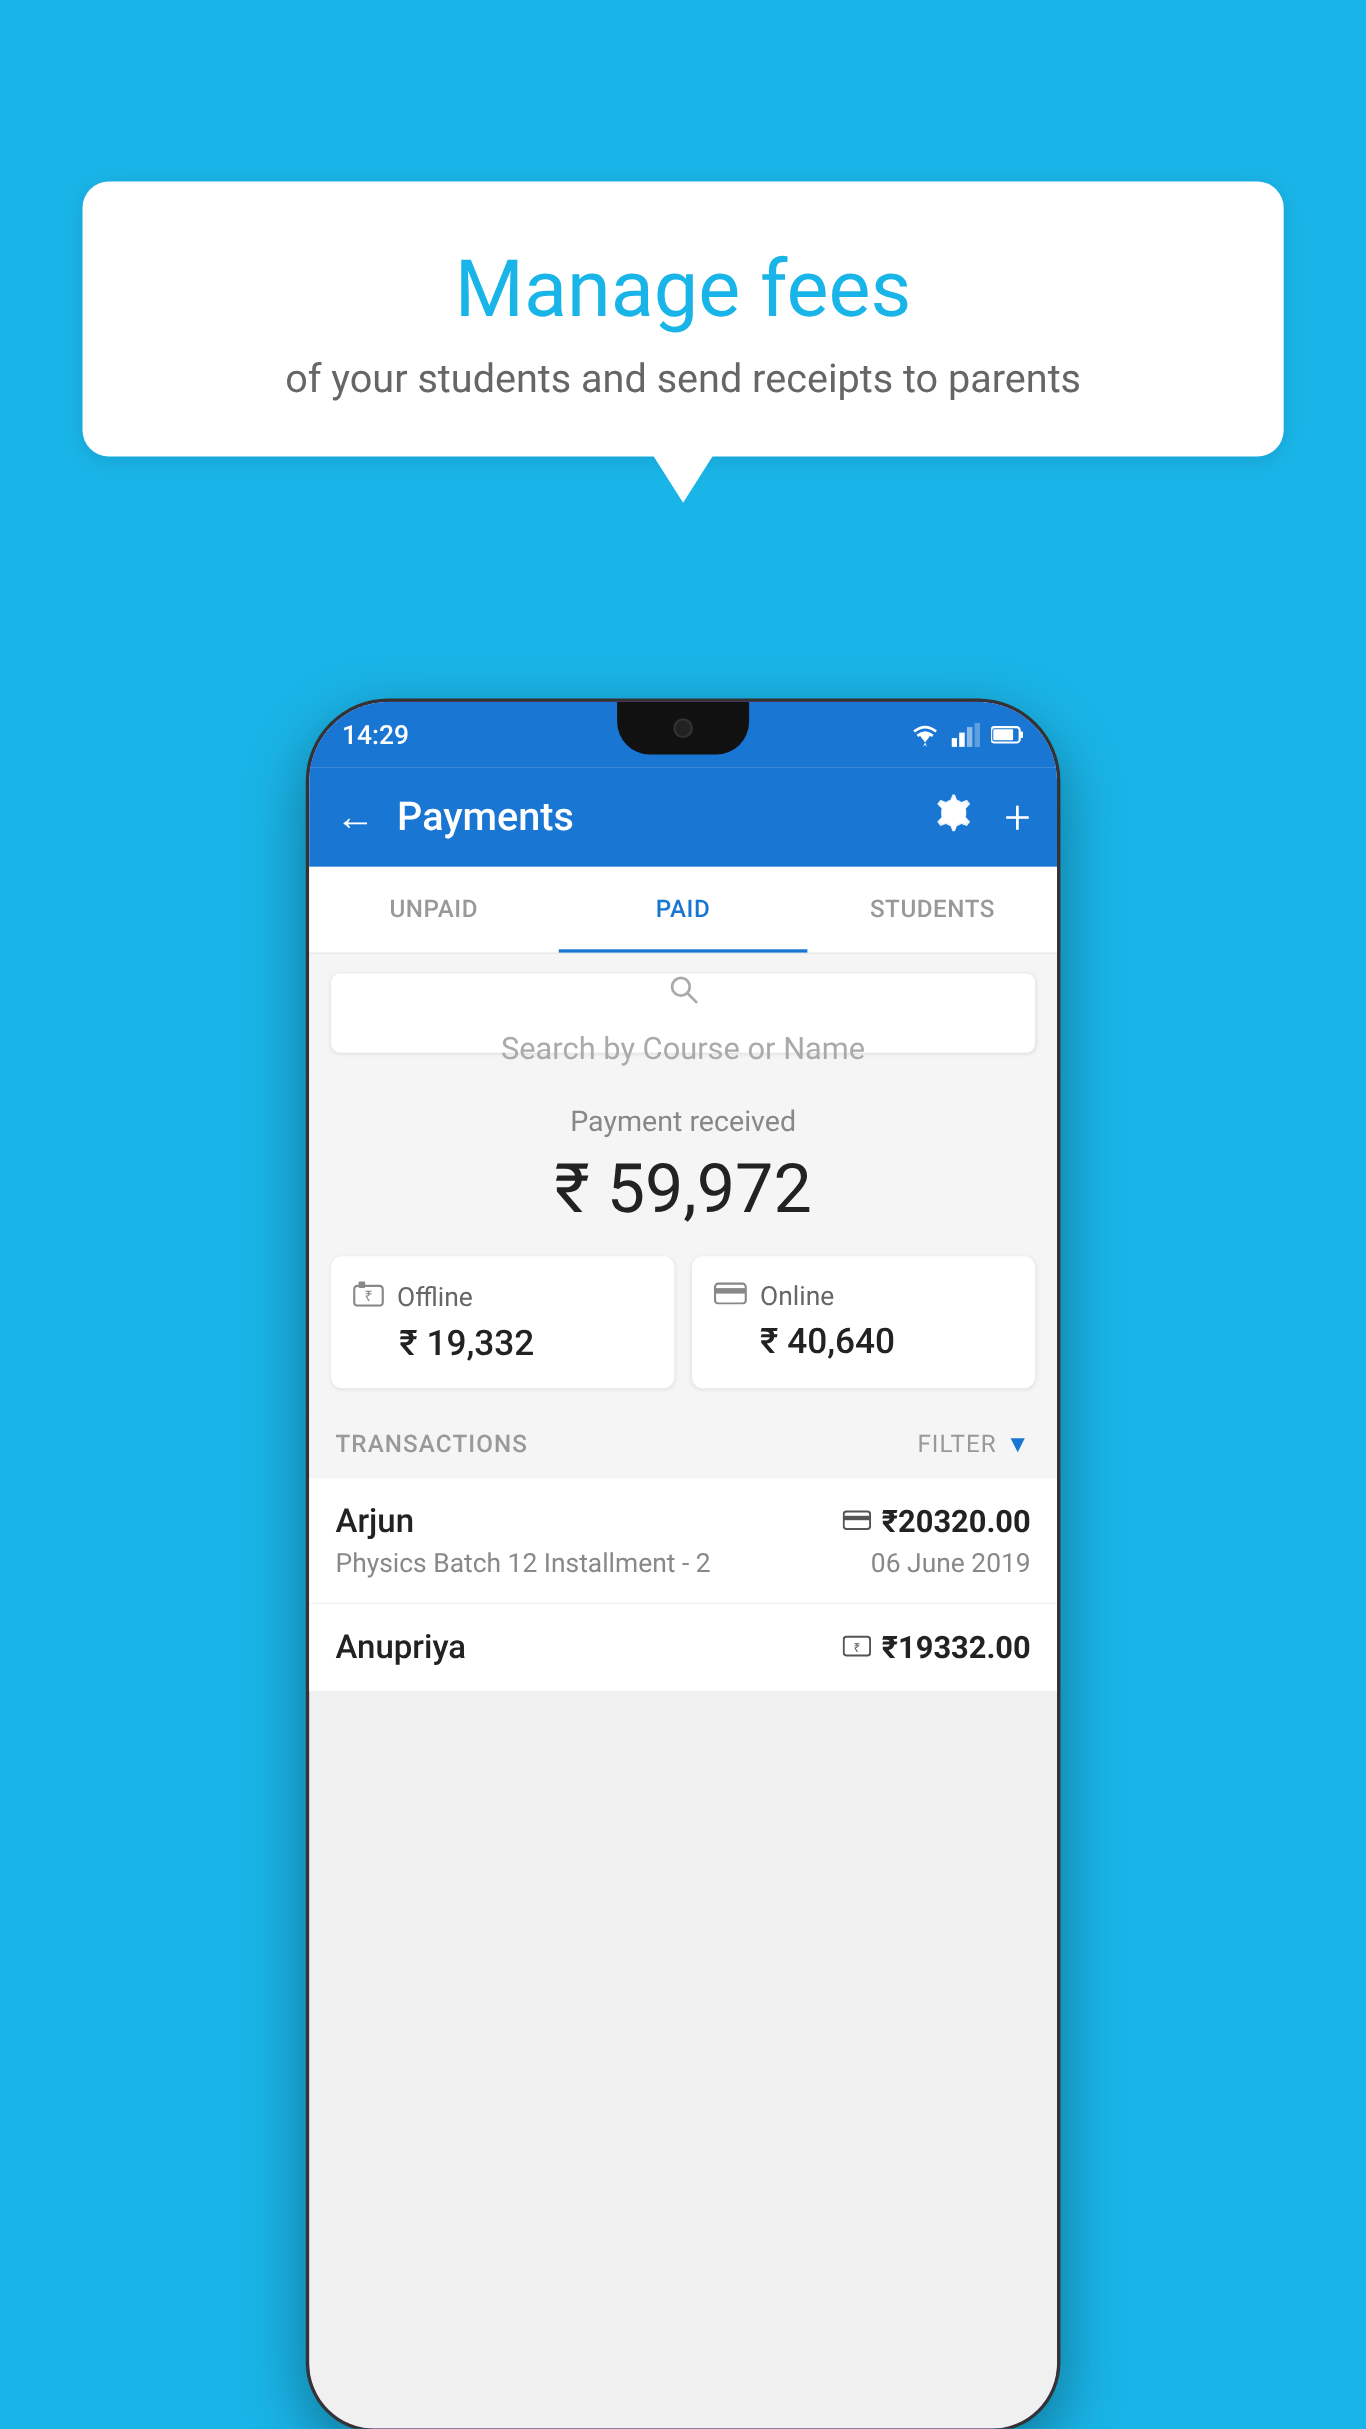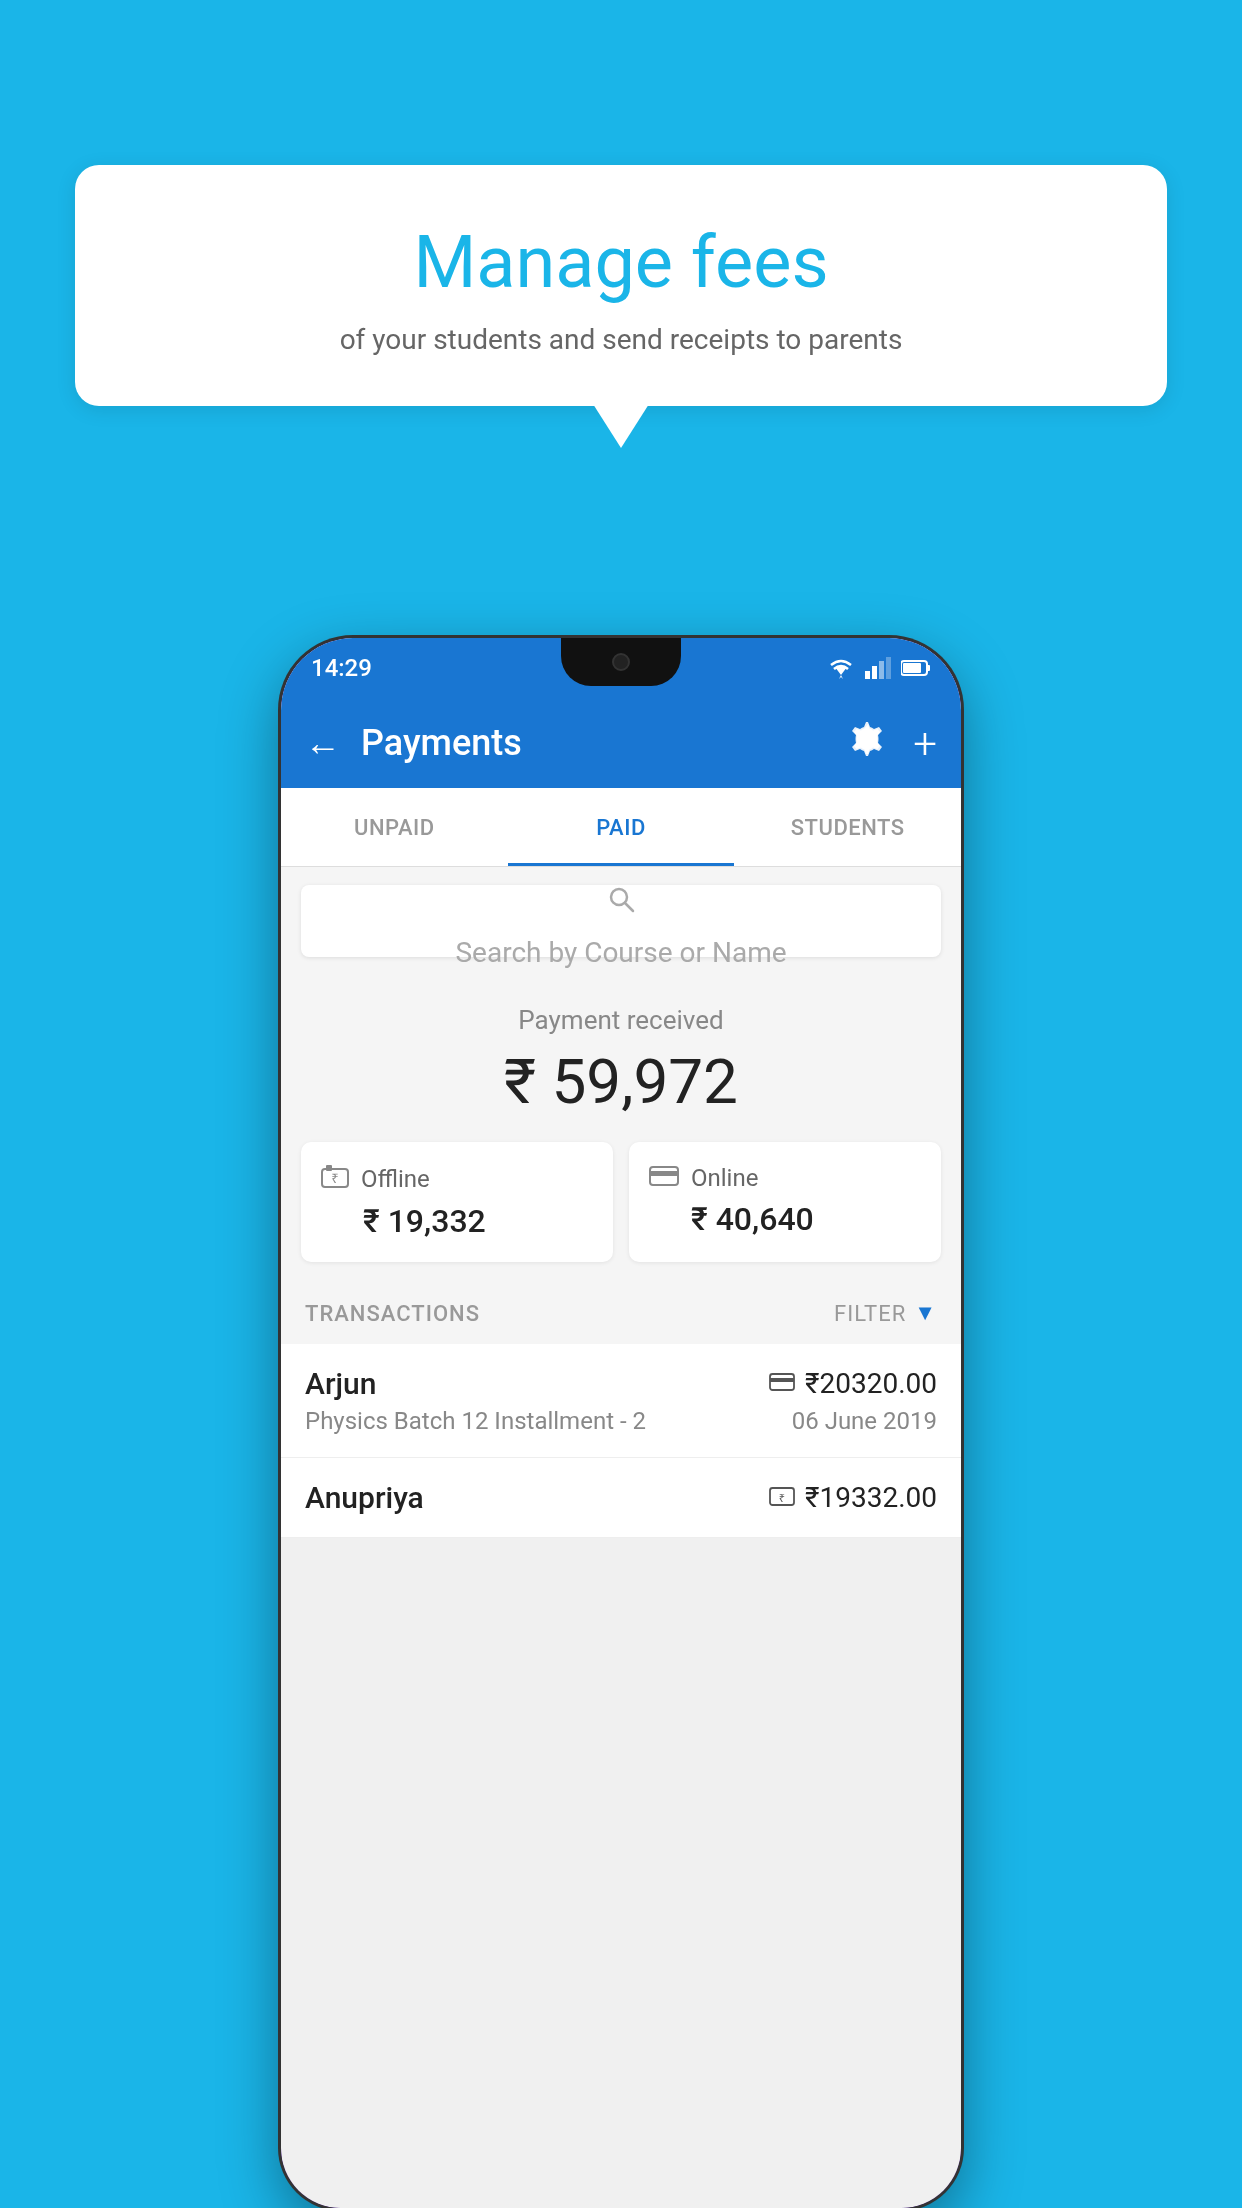--- a/index.html
+++ b/index.html
@@ -38,21 +38,21 @@
     }
 
     .bubble-title {
       font-size: 72px;
       color: #1ab5e8;
       font-weight: 400;
       margin-bottom: 18px;
     }
 
     .bubble-subtitle {
-      font-size: 28px;
+      font-size: 36px;
       color: #666;
       font-weight: 400;
     }
 
     
     .phone-frame {
       position: absolute;
       bottom: 0;
       left: 50%;
       transform: translateX(-50%);
@@ -346,21 +346,21 @@
 
     .transaction-amount-wrap {
       display: flex;
       align-items: center;
       gap: 10px;
     }
 
     .transaction-amount {
       font-size: 28px;
       color: #222;
-      font-weight: 400;
+      font-weight: 700;
     }
 
     .transaction-row2 {
       display: flex;
       justify-content: space-between;
     }
 
     .transaction-course {
       font-size: 24px;
       color: #888;

